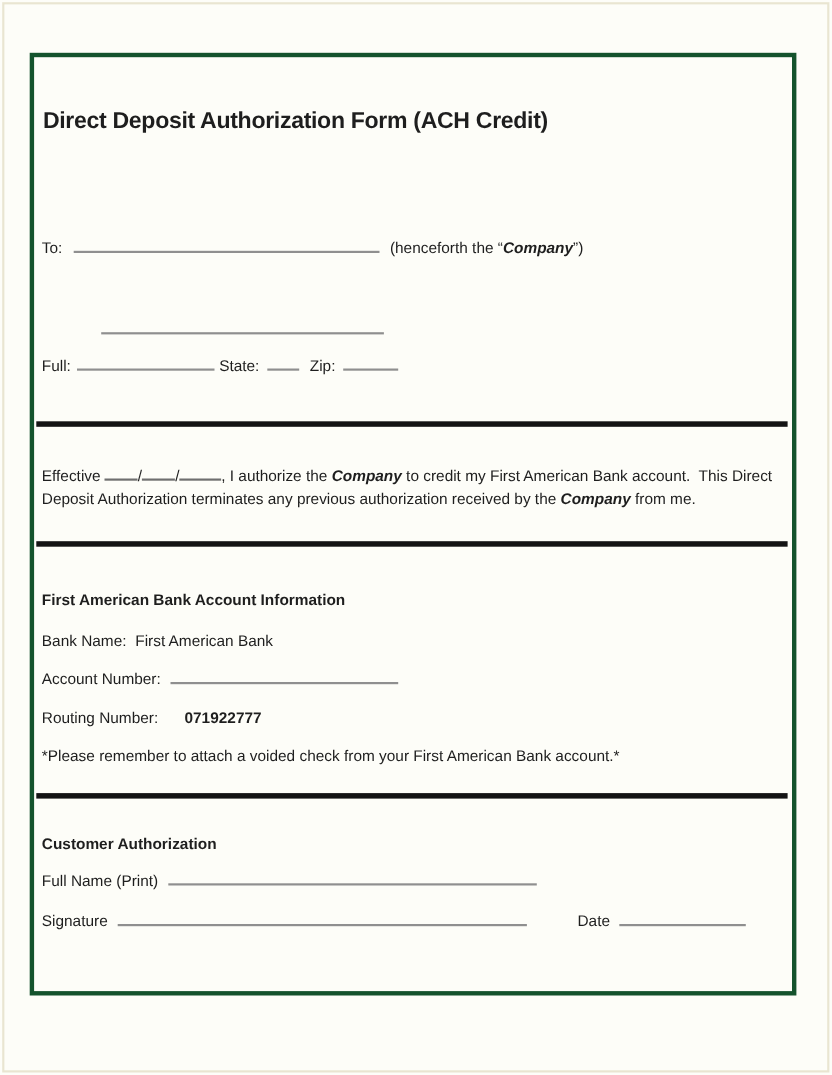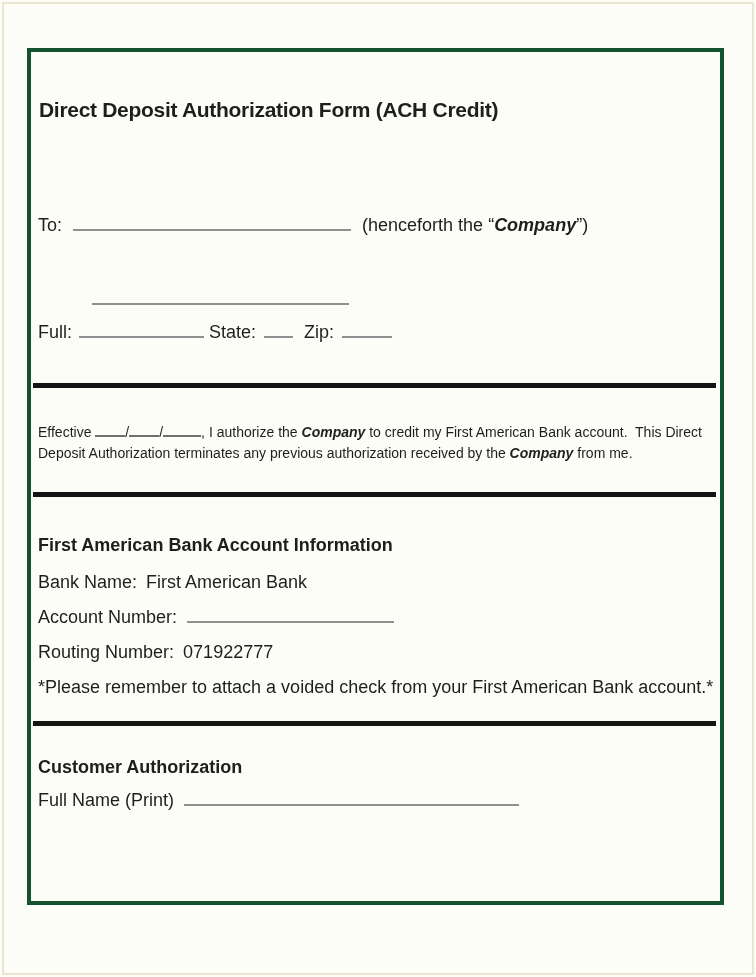--- a/index.html
+++ b/index.html
@@ -15,21 +15,21 @@
     border:2px solid #e9e5d1;
     pointer-events:none;
   }
   .form-box {
     position:absolute; left:27px; top:48px;
     width:697px; height:857px;
     border:4px solid #14532d;
     box-sizing:border-box;
     background:transparent;
   }
-  .abs { position:absolute; left:7px; font-size:18px; line-height:18px; white-space:nowrap; }
+  .abs { position:absolute; left:7px; font-size:14px; line-height:18px; white-space:nowrap; }
   .title {
     position:absolute; left:8px; top:46px;
     font-size:21px; font-weight:bold; letter-spacing:-0.3px;
     white-space:nowrap;
   }
   .blank {
     display:inline-block;
     border-bottom:2px solid #8f8f8f;
     height:12px;
     vertical-align:baseline;
@@ -91,28 +91,36 @@
     <span style="margin-left:4px;">First American Bank</span>
   </div>
 
   <div class="abs" style="top:556px;">
     <span>Account Number:</span>
     <span class="blank" style="width:207px; margin-left:5px;"></span>
   </div>
 
   <div class="abs" style="top:591px;">
     <span>Routing Number:</span>
-    <span style="margin-left:4px;">071922777</span>
+    <span style="margin-left:20px;font-weight:bold;">071922777</span>
   </div>
 
   <div class="abs" style="top:626px;">*Please remember to attach a voided check from your First American Bank account.*</div>
 
   <div class="rule" style="top:669px;"></div>
 
   <div class="abs section-header" style="top:706px;">Customer Authorization</div>
 
   <div class="abs" style="top:739px;">
     <span>Full Name (Print)</span>
     <span class="blank" style="width:335px; margin-left:5px;"></span>
   </div>
 
+  <div class="abs sig-row" style="top:776px;">
+    <span>Signature</span>
+    <span class="blank" style="width:372px; margin-left:5px;"></span>
+    <span class="date-group">
+      <span>Date</span>
+      <span class="blank" style="width:115px; margin-left:5px;"></span>
+    </span>
+  </div>
 
 </div>
 
 </body></html>

